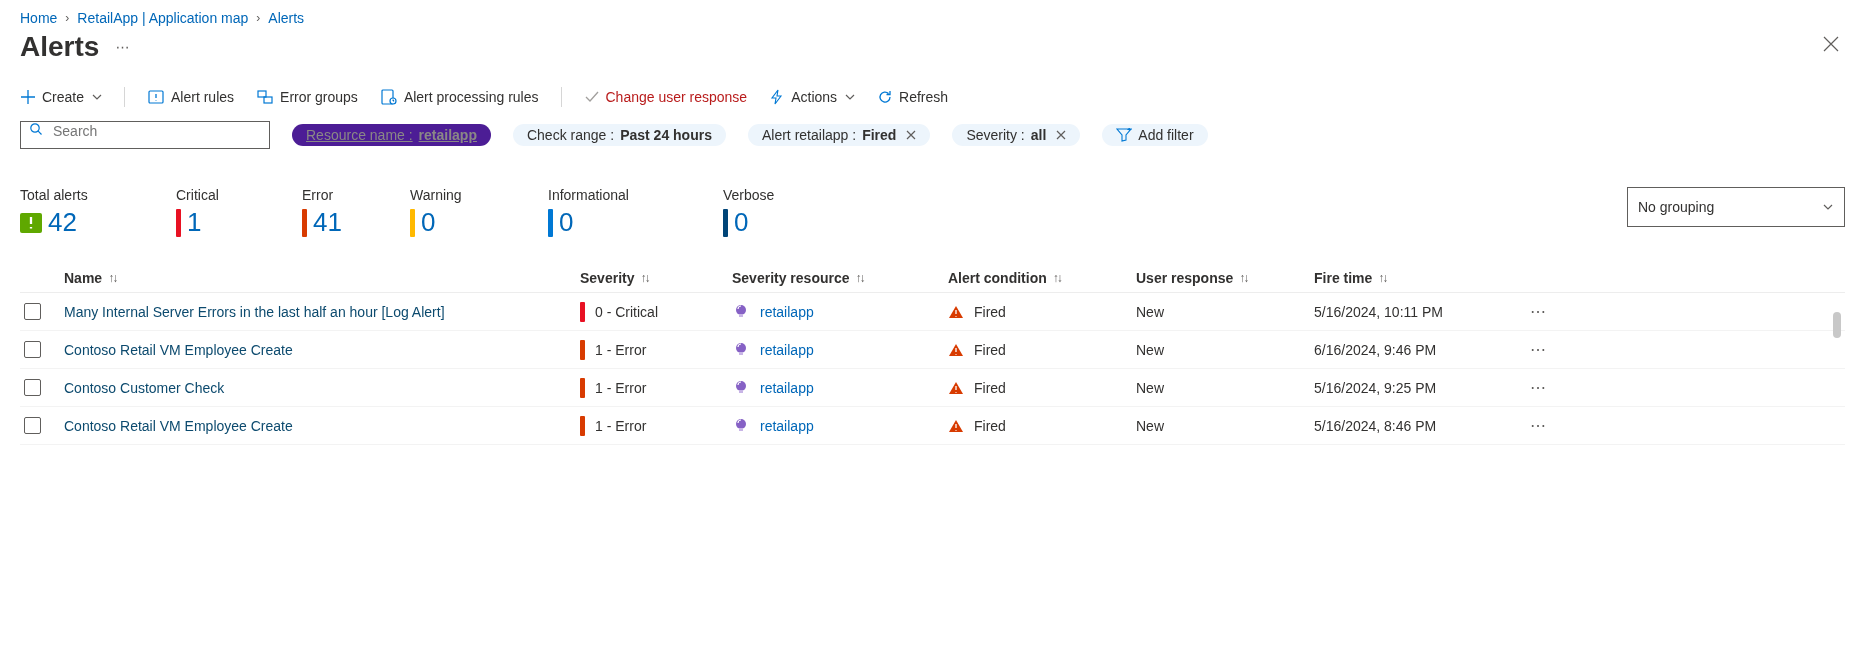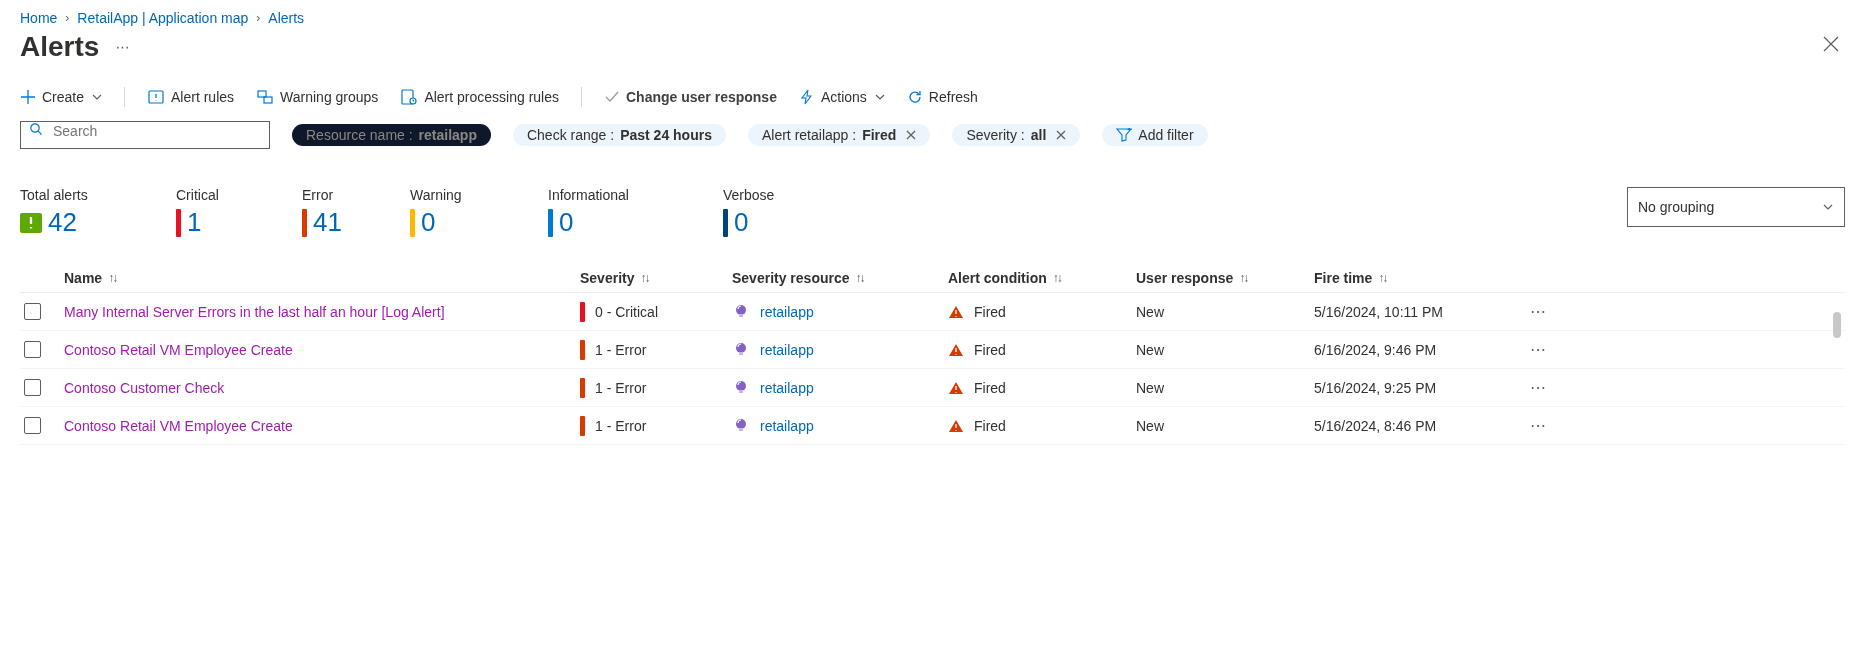--- a/index.html
+++ b/index.html
@@ -18,42 +18,42 @@
   .breadcrumb .sep { color: #605e5c; font-size: 12px; }
   
   .title-row { display: flex; align-items: center; justify-content: space-between; padding: 2px 0 20px 0; }
   .title-left { display: flex; align-items: center; gap: 16px; }
   .title { font-size: 28px; font-weight: 600; margin: 0; }
   .ellipsis-icon { color: #605e5c; cursor: pointer; font-size: 14px; letter-spacing: 2px; }
   .close-x { font-size: 18px; color: #605e5c; cursor: pointer; padding: 6px; }
   
   .toolbar { display: flex; align-items: center; gap: 22px; padding: 4px 0 10px 0; }
   .toolbar-item { display: flex; align-items: center; gap: 6px; cursor: pointer; color: #323130; }
-  .toolbar-item.disabled { color: #404040; cursor: default; font-weight: bold; }
+  .toolbar-item.disabled { color: #b91c1c; cursor: default; }
   .toolbar-sep { width: 1px; height: 20px; background: #d6d6d6; }
   .ico { display: inline-flex; align-items: center; justify-content: center; }
   .ico svg { display: block; }
   .chev { margin-left: 2px; }
   
   .filter-row { display: flex; align-items: center; gap: 22px; padding-top: 4px; }
   .search-box {
     display: flex; align-items: flex-start; gap: 8px;
     border: 1px solid #605e5c; width: 250px; height: 28px;
     padding: 0 8px;
   }
   .search-box input {
     border: none; outline: none; flex: 1; font-size: 14px; color: #323130;
     background: transparent;
   }
   .pill {
     display: inline-flex; align-items: center; gap: 6px;
     background: #edf5fc; border-radius: 14px; padding: 3px 14px; font-size: 14px;
     color: #323130; cursor: pointer;
   }
-  .pill.locked { background: #0f172a; color: #8a8886; cursor: default; }
+  .pill.locked { background: #4c1d95; color: #8a8886; cursor: default; text-decoration: underline; }
   .pill .bold { font-weight: 600; }
   .pill .x { color: #605e5c; font-size: 14px; padding-left: 4px; cursor: pointer; }
   
   .summary-row { display: flex; align-items: flex-start; gap: 1px; padding: 38px 0 0 0; }
   .summary-card { display: flex; flex-direction: column; gap: 4px; width: 150px; }
   .summary-card.first { width: 155px; }
   .summary-label { font-size: 14px; color: #323130; }
   .summary-value-wrap { display: flex; align-items: center; gap: 6px; }
   .value-bar { width: 5px; height: 28px; border-radius: 1px; }
   .summary-value { font-size: 26px; color: #0067b8; font-weight: 400; cursor: pointer; }
@@ -74,21 +74,21 @@
     align-items: center;
     padding: 6px 4px;
   }
   .thead-row { font-weight: 600; font-size: 14px; border-bottom: 1px solid #ededed; }
   .th { display: flex; align-items: center; gap: 6px; cursor: pointer; }
   .sort-ico { color: #605e5c; font-size: 12px; letter-spacing: -2px; }
   .tbody-row { border-bottom: 1px solid #f3f3f3; min-height: 38px; }
   .cb {
     width: 17px; height: 17px; border: 1px solid #605e5c; border-radius: 2px; cursor: pointer; background: #fff;
   }
-  .alert-link { color: #a21caf; cursor: pointer; }
+  .alert-link { color: #0c4a6e; cursor: pointer; }
   .sev-cell, .res-cell, .cond-cell { display: flex; align-items: center; gap: 10px; }
   .sev-bar { width: 5px; height: 20px; border-radius: 1px; }
   .res-link { color: #0067b8; cursor: pointer; }
   .row-menu { color: #605e5c; font-size: 16px; letter-spacing: 2px; cursor: pointer; text-align: right; padding-right: 4px; }
   .scroll-thumb {
     position: absolute; right: 4px; width: 8px; height: 26px; background: #c8c8c8; border-radius: 4px;
   }
   .table-area { position: relative; }
   
   .c-critical { background: #e81123; }
@@ -146,21 +146,21 @@
       </span>
       <span>Alert rules</span>
     </div>
     <div class="toolbar-item">
       <span class="ico">
         <svg width="18" height="18" viewBox="0 0 18 18">
             <rect x="2" y="3" width="8" height="6" stroke="#0078d4" stroke-width="1.2" fill="none"></rect>
             <rect x="8" y="9" width="8" height="6" stroke="#0078d4" stroke-width="1.2" fill="none"></rect>
           </svg>
       </span>
-      <span>Warning groups</span>
+      <span>Error groups</span>
     </div>
     <div class="toolbar-item">
       <span class="ico">
         <svg width="18" height="18" viewBox="0 0 18 18">
             <rect x="2" y="2" width="11" height="14" rx="1" stroke="#0078d4" stroke-width="1.2" fill="none"></rect>
             <circle cx="13" cy="13" r="3" stroke="#0078d4" stroke-width="1.2" fill="#fff"></circle>
             <path d="M13 11.5v1.5h1.2" stroke="#0078d4" stroke-width="1"></path>
           </svg>
       </span>
       <span>Alert processing rules</span>

